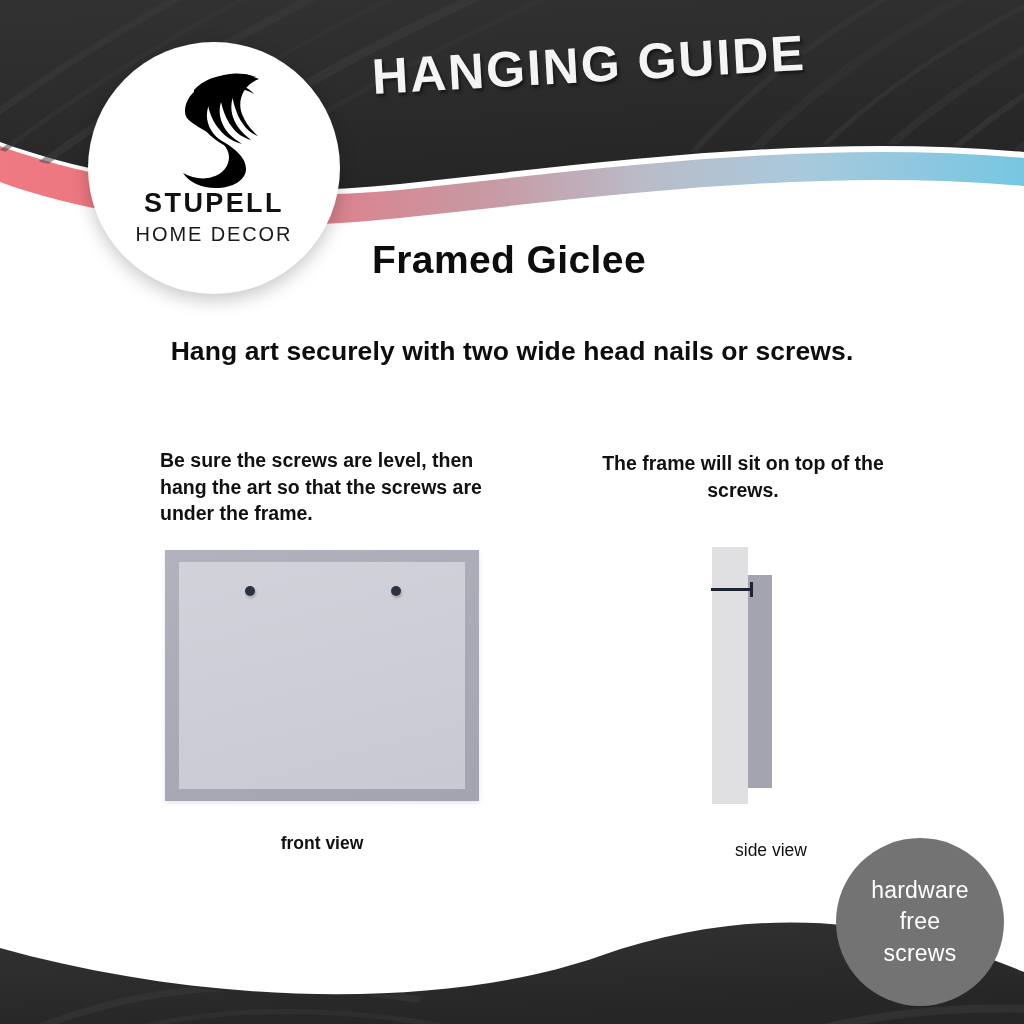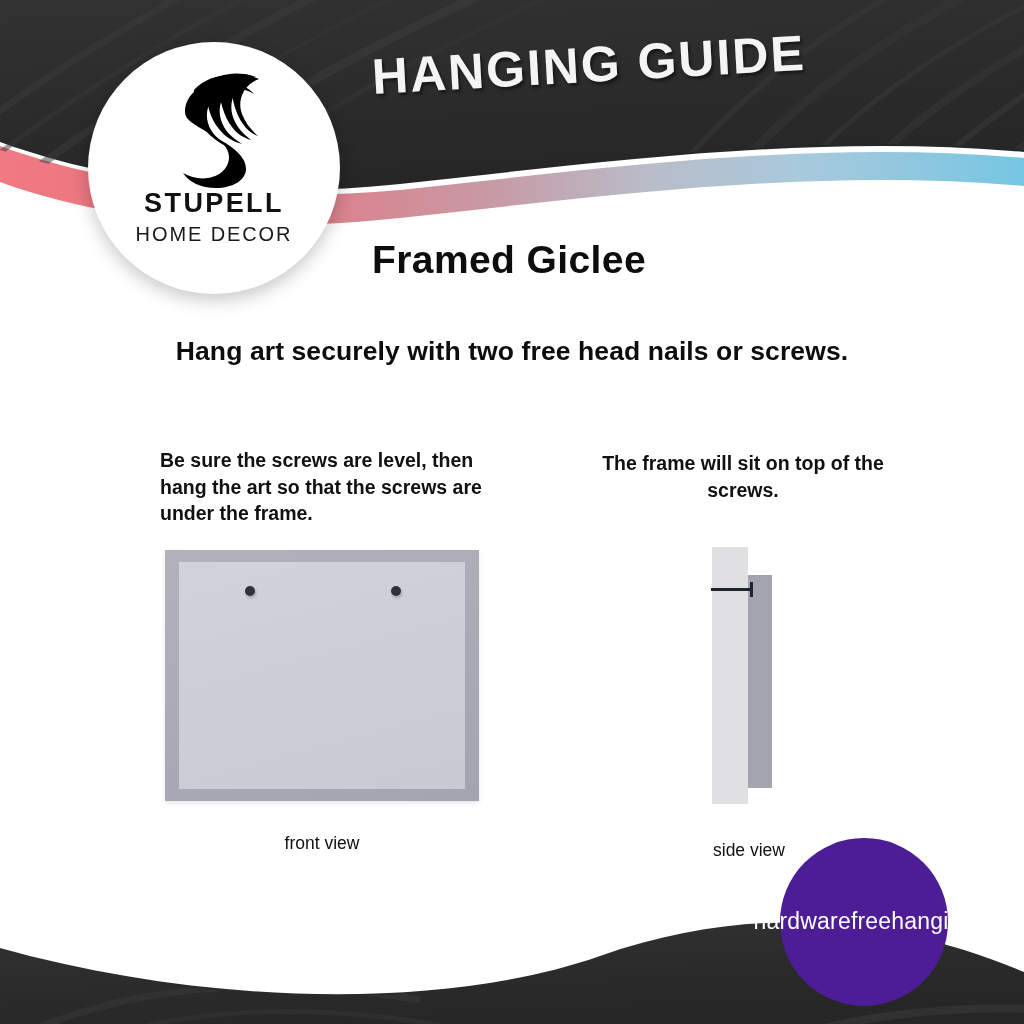--- a/index.html
+++ b/index.html
@@ -208,35 +208,35 @@
   }
 
   
   .view-caption {
     position: absolute;
     z-index: 30;
     font-size: 17.5px;
     color: #111111;
     font-weight: 400;
   }
-  #caption-front { left: 165px; top: 833px; width: 314px; text-align: center; }
-  #caption-side  { left: 681px; top: 840px; width: 136px; text-align: center; }
+  #caption-front { left: 165px; top: 833px; width: 314px; text-align: center; font-weight: bold; }
+  #caption-side  { left: 703px; top: 840px; width: 136px; text-align: center; }
 
   
   #hardware-badge {
     position: absolute;
-    left: 780px;
+    left: 836px;
     top: 838px;
     width: 168px;
     height: 168px;
     border-radius: 50%;
-    background: #4c1d95;
+    background: #737373;
     z-index: 45;
     display: flex;
-    flex-direction: row;
+    flex-direction: column;
     align-items: center;
     justify-content: center;
     color: #ffffff;
   }
   #hardware-badge .badge-line {
     font-size: 23px;
     line-height: 1.35;
     font-weight: 400;
     letter-spacing: 0.2px;
     text-align: center;
@@ -303,21 +303,21 @@
       <path fill="#000000" d="M76,11 C84,7 95,7 105,11 C99,13 94,17 90,23 C86,30 85,38 88,46 C91,54 96,61 104,68 C98,66 93,62 89,56 C82,47 77,29 76,11 Z"></path>
     </svg>
     <div id="logo-wordmark">STUPELL</div>
     <div id="logo-subwordmark">HOME DECOR</div>
   </div>
 
   <div id="header-title">HANGING GUIDE</div>
 
   <div id="product-type">Framed Giclee</div>
 
-  <div id="tagline">Hang art securely with two free head nails or screws.</div>
+  <div id="tagline">Hang art securely with two wide head nails or screws.</div>
 
   <div class="instruction" id="instruction-side">The frame will sit on top of the screws.</div>
   <div class="instruction" id="instruction-front">Be sure the screws are level, then hang the art so that the screws are under the frame.</div>
 
   <div id="front-view-frame">
     <div id="front-view-panel">
       <div class="screw-dot" id="screw-dot-left"></div>
       <div class="screw-dot" id="screw-dot-right"></div>
     </div>
   </div>
@@ -342,16 +342,16 @@
       <path d="M620,1120 C730,1040 870,1000 1060,1010" stroke="#3b3b3b" stroke-width="8" fill="none"></path>
       <path d="M660,1150 C770,1070 910,1030 1100,1040" stroke="#383838" stroke-width="5" fill="none"></path>
       <path d="M700,1180 C810,1100 950,1060 1140,1070" stroke="#3c3c3c" stroke-width="9" fill="none"></path>
       <path d="M760,1205 C870,1125 1010,1085 1200,1095" stroke="#373737" stroke-width="6" fill="none"></path>
     </g>
   </svg>
 
   <div id="hardware-badge">
     <div class="badge-line">hardware</div>
     <div class="badge-line">free</div>
-    <div class="badge-line">hanging</div>
+    <div class="badge-line">screws</div>
   </div>
 
 </div>
 
 </body></html>

